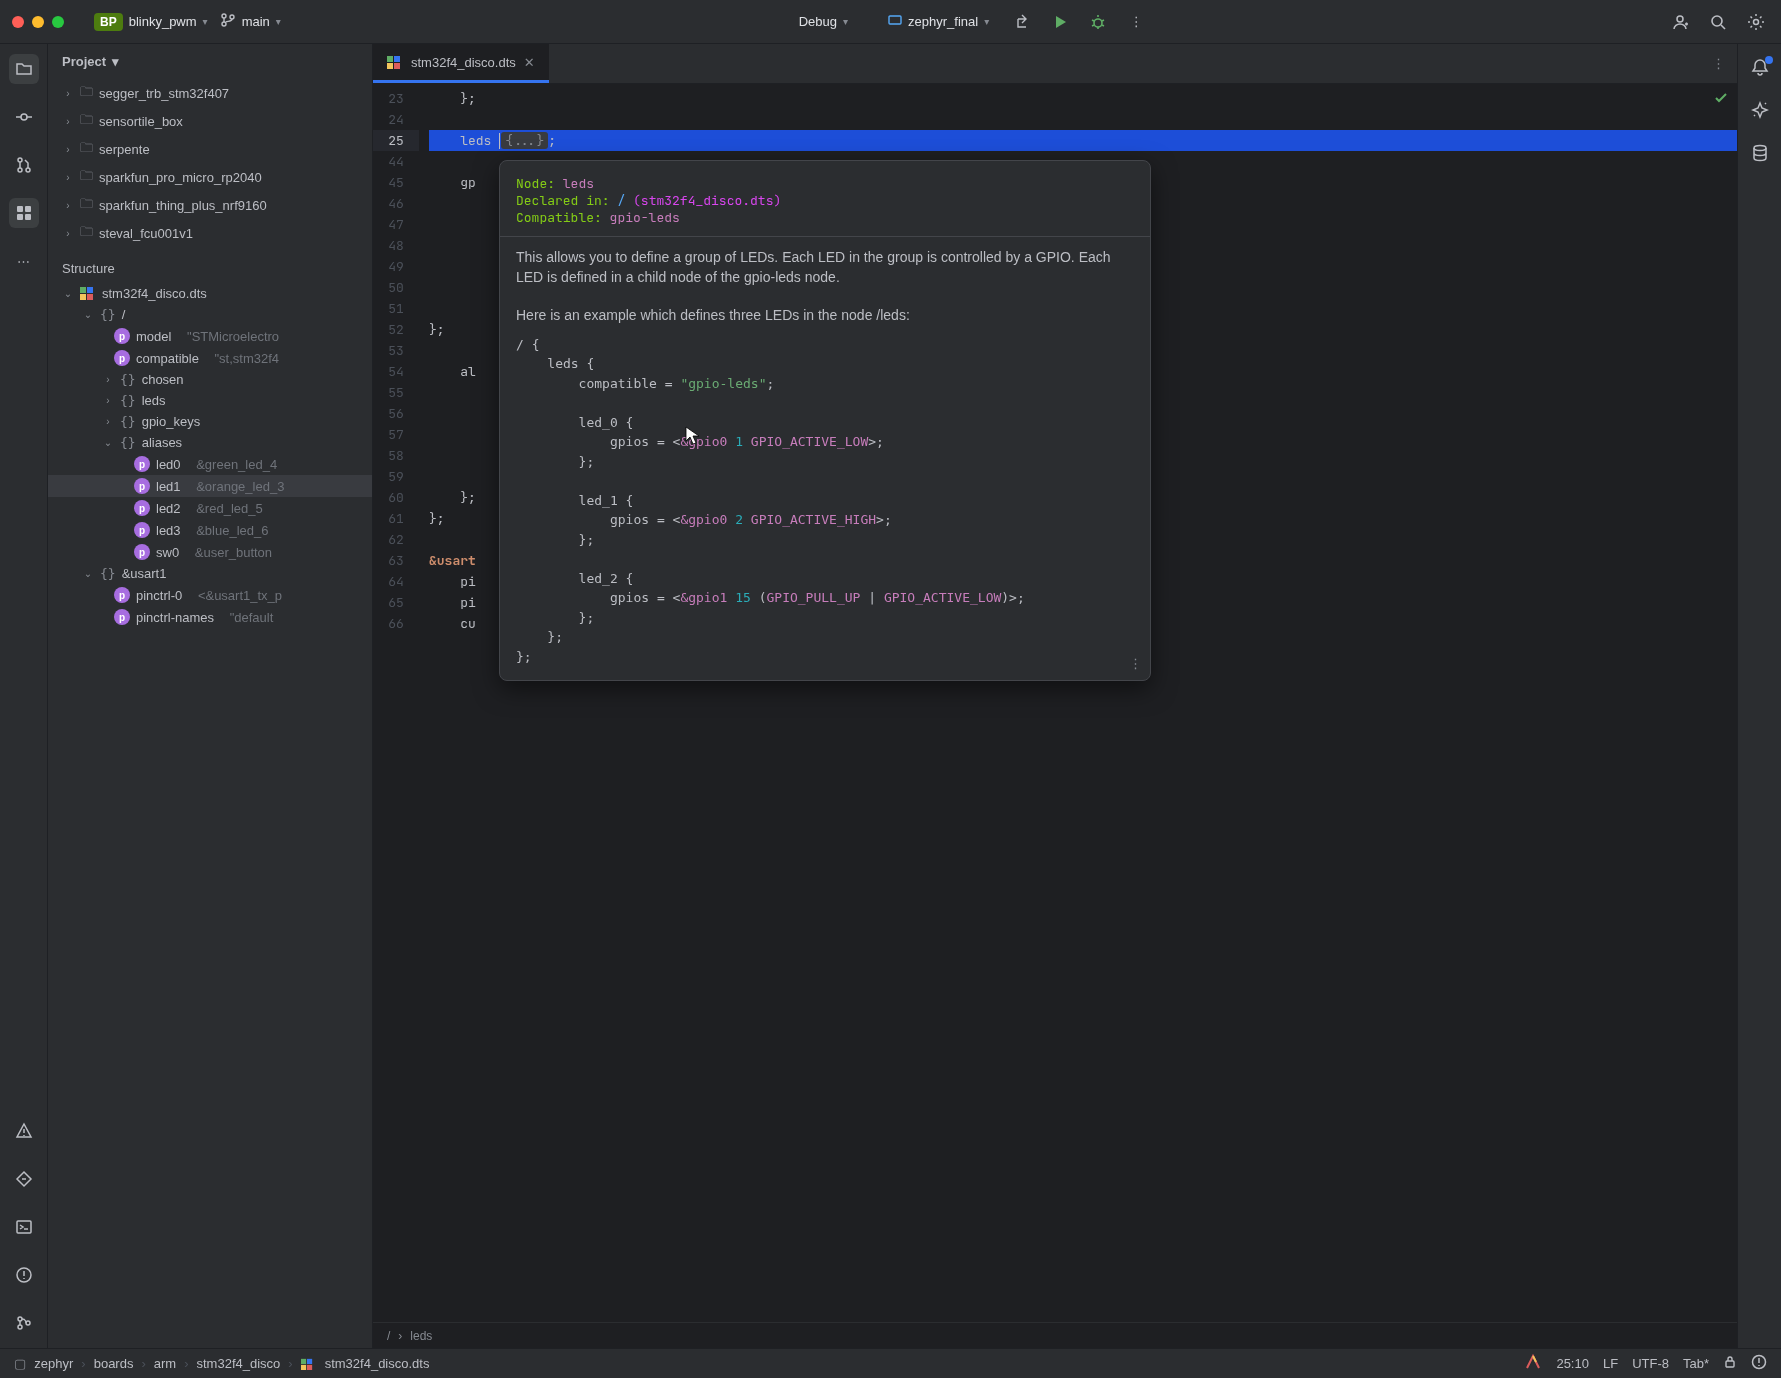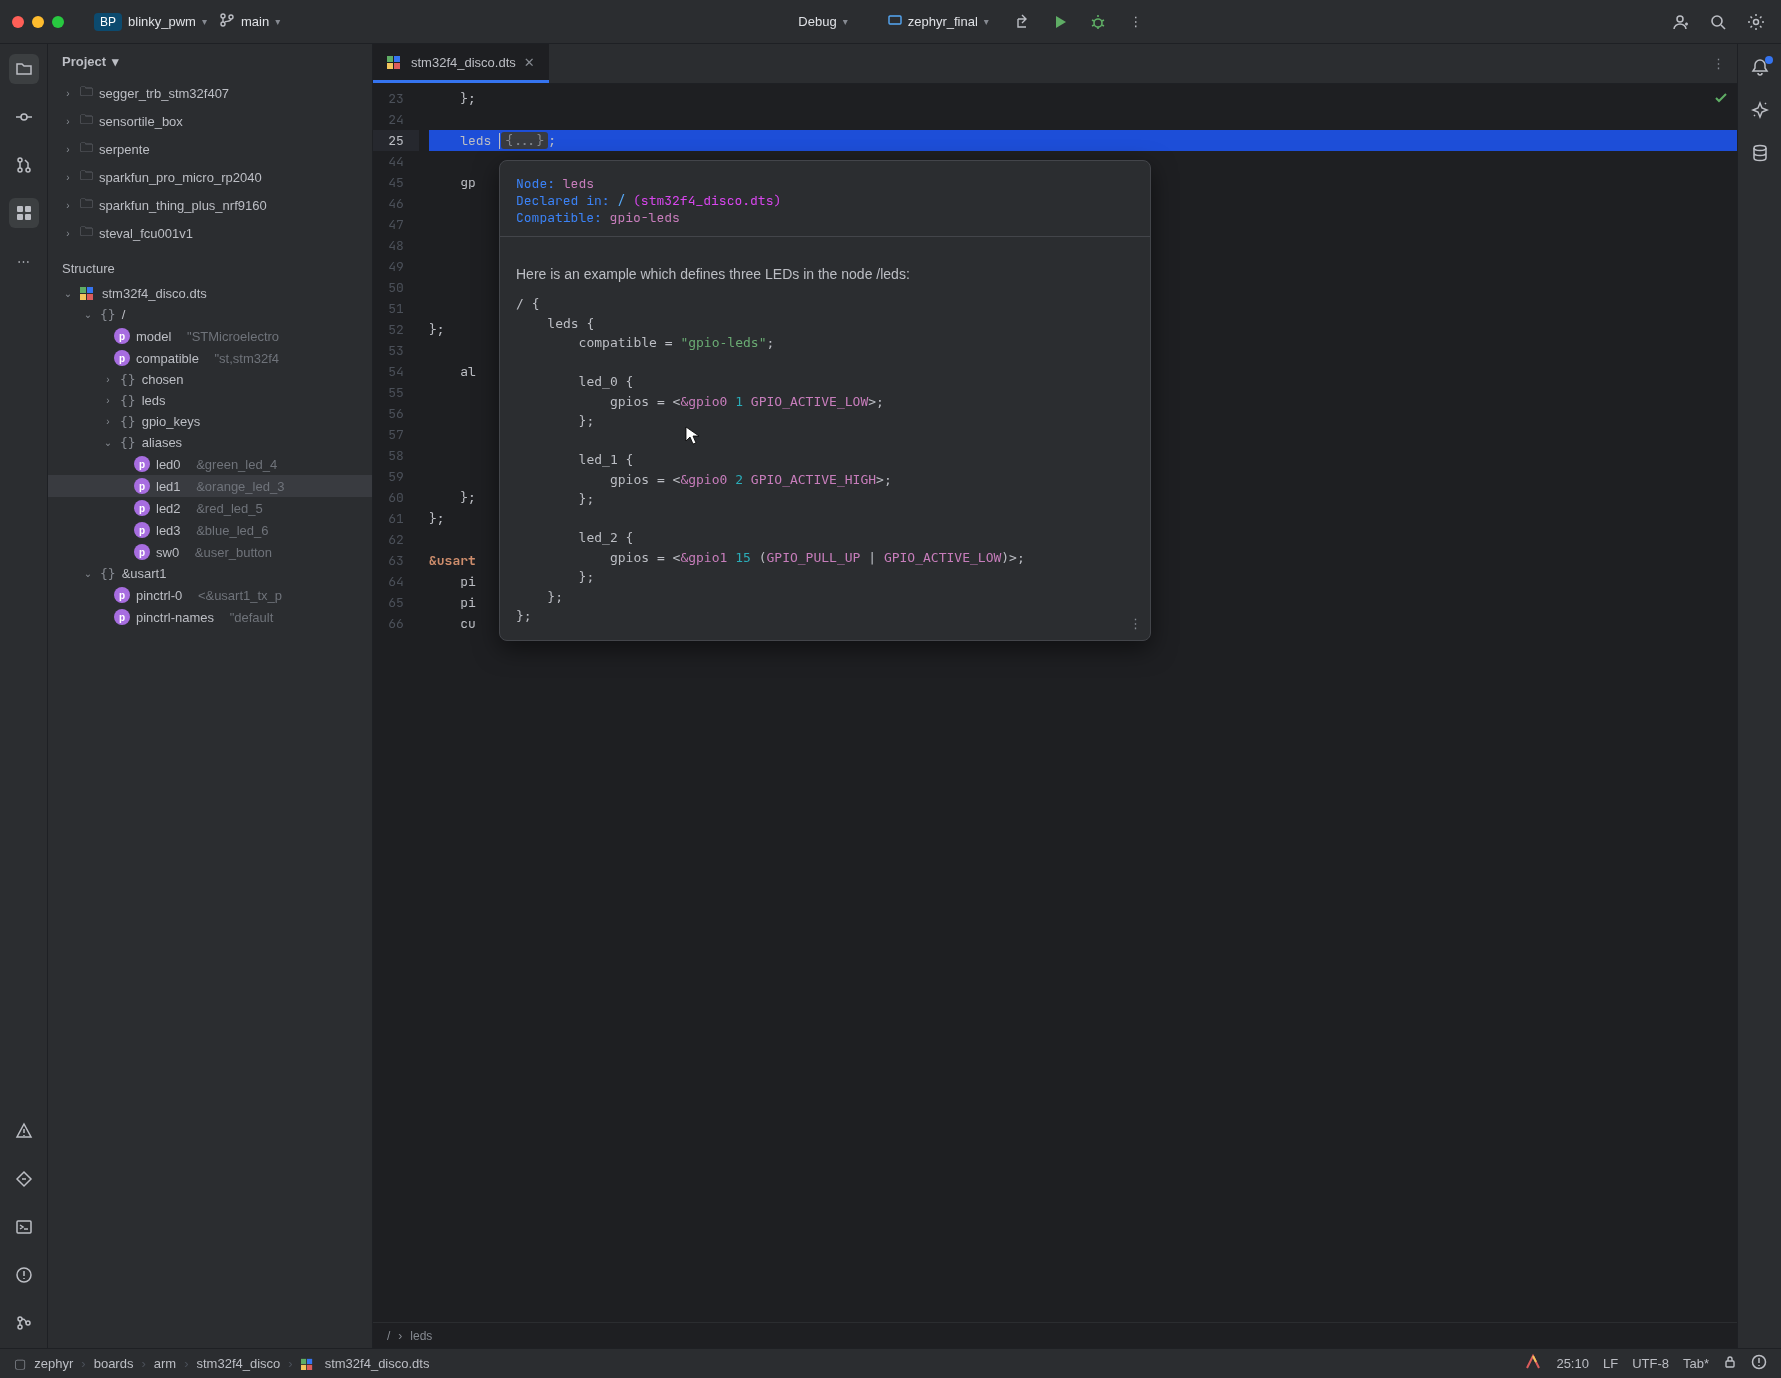--- a/index.html
+++ b/index.html
@@ -21,25 +21,25 @@
     padding: 0 12px;
     gap: 12px;
     border-bottom: 1px solid #1e2024;
   }
   .traffic-lights { display: flex; gap: 8px; margin-right: 18px; }
   .dot { width: 12px; height: 12px; border-radius: 50%; }
   .dot.red { background: #ff5f57; }
   .dot.yellow { background: #febc2e; }
   .dot.green { background: #28c840; }
   .badge {
-    background: #0c4a6e;
+    background: #4d7c0f;
     color: #fff;
     padding: 2px 6px;
     border-radius: 4px;
-    font-weight: 400;
+    font-weight: 700;
     font-size: 12px;
   }
   .titlebar .item { display: flex; align-items: center; gap: 6px; color: #dfe1e5; }
   .titlebar .chev { color: #868a91; font-size: 10px; }
   .titlebar .spacer { flex: 1; }
   .titlebar .icon-btn { display:flex;align-items:center;justify-content:center;width:26px;height:26px;color:#bcbec4;cursor:pointer;}
   .run { color: #5fad65; }
   .bug { color: #5fad65; }
   .main {
     flex: 1;
@@ -145,21 +145,21 @@
     background:#2b2d30;
     border:1px solid #43454a;
     border-radius:8px;
     box-shadow:0 8px 24px rgba(0,0,0,0.5);
     padding:14px 16px;
     color:#bcbec4;
     font-family:"JetBrains Mono",Menlo,Consolas,monospace;
     font-size:13px;
     overflow:hidden;
   }
-  .hover-popup .label{color:#3b82f6;}
+  .hover-popup .label{color:#84cc16;}
   .hover-popup .val{color:#c77dbb;}
   .hover-popup .val2{color:#56a8f5;}
   .hover-popup .comment{color:#d946ef;}
   .hover-popup hr{border:none;border-top:1px solid #43454a;margin:10px -16px;}
   .hover-popup .doc{font-family:-apple-system, sans-serif;font-size:14px;line-height:1.45;white-space:normal;}
   .hover-popup pre{white-space:pre;margin-top:10px;line-height:1.5;}
   .hover-popup .str{color:#6aab73;}
   .hover-popup .num{color:#2aacb8;}
   .hover-popup .ref{color:#c77dbb;}
   .hover-popup .const{color:#c77dbb;}
@@ -503,20 +503,21 @@
         <div class="code-line"><span class="kw">&amp;usart</span></div>
         <div class="code-line">    pi</div>
         <div class="code-line">    pi</div>
         <div class="code-line">    cu</div>
 
         <div class="hover-popup">
           <div><span class="label">Node: </span><span class="val">leds</span></div>
           <div><span class="label">Declared in: </span><span class="val2">/</span> <span class="comment">(stm32f4_disco.dts)</span></div>
           <div><span class="label">Compatible: </span><span class="val">gpio-leds</span></div>
           <hr>
+          <div class="doc">This allows you to define a group of LEDs. Each LED in the group is controlled by a GPIO. Each LED is defined in a child node of the gpio-leds node.</div>
           <br>
           <div class="doc">Here is an example which defines three LEDs in the node /leds:</div>
 <pre>/ {
     leds {
         compatible = <span class="str">"gpio-leds"</span>;
 
         led_0 {
             gpios = &lt;<span class="ref">&amp;gpio0</span> <span class="num">1</span> <span class="const">GPIO_ACTIVE_LOW</span>&gt;;
         };
 

